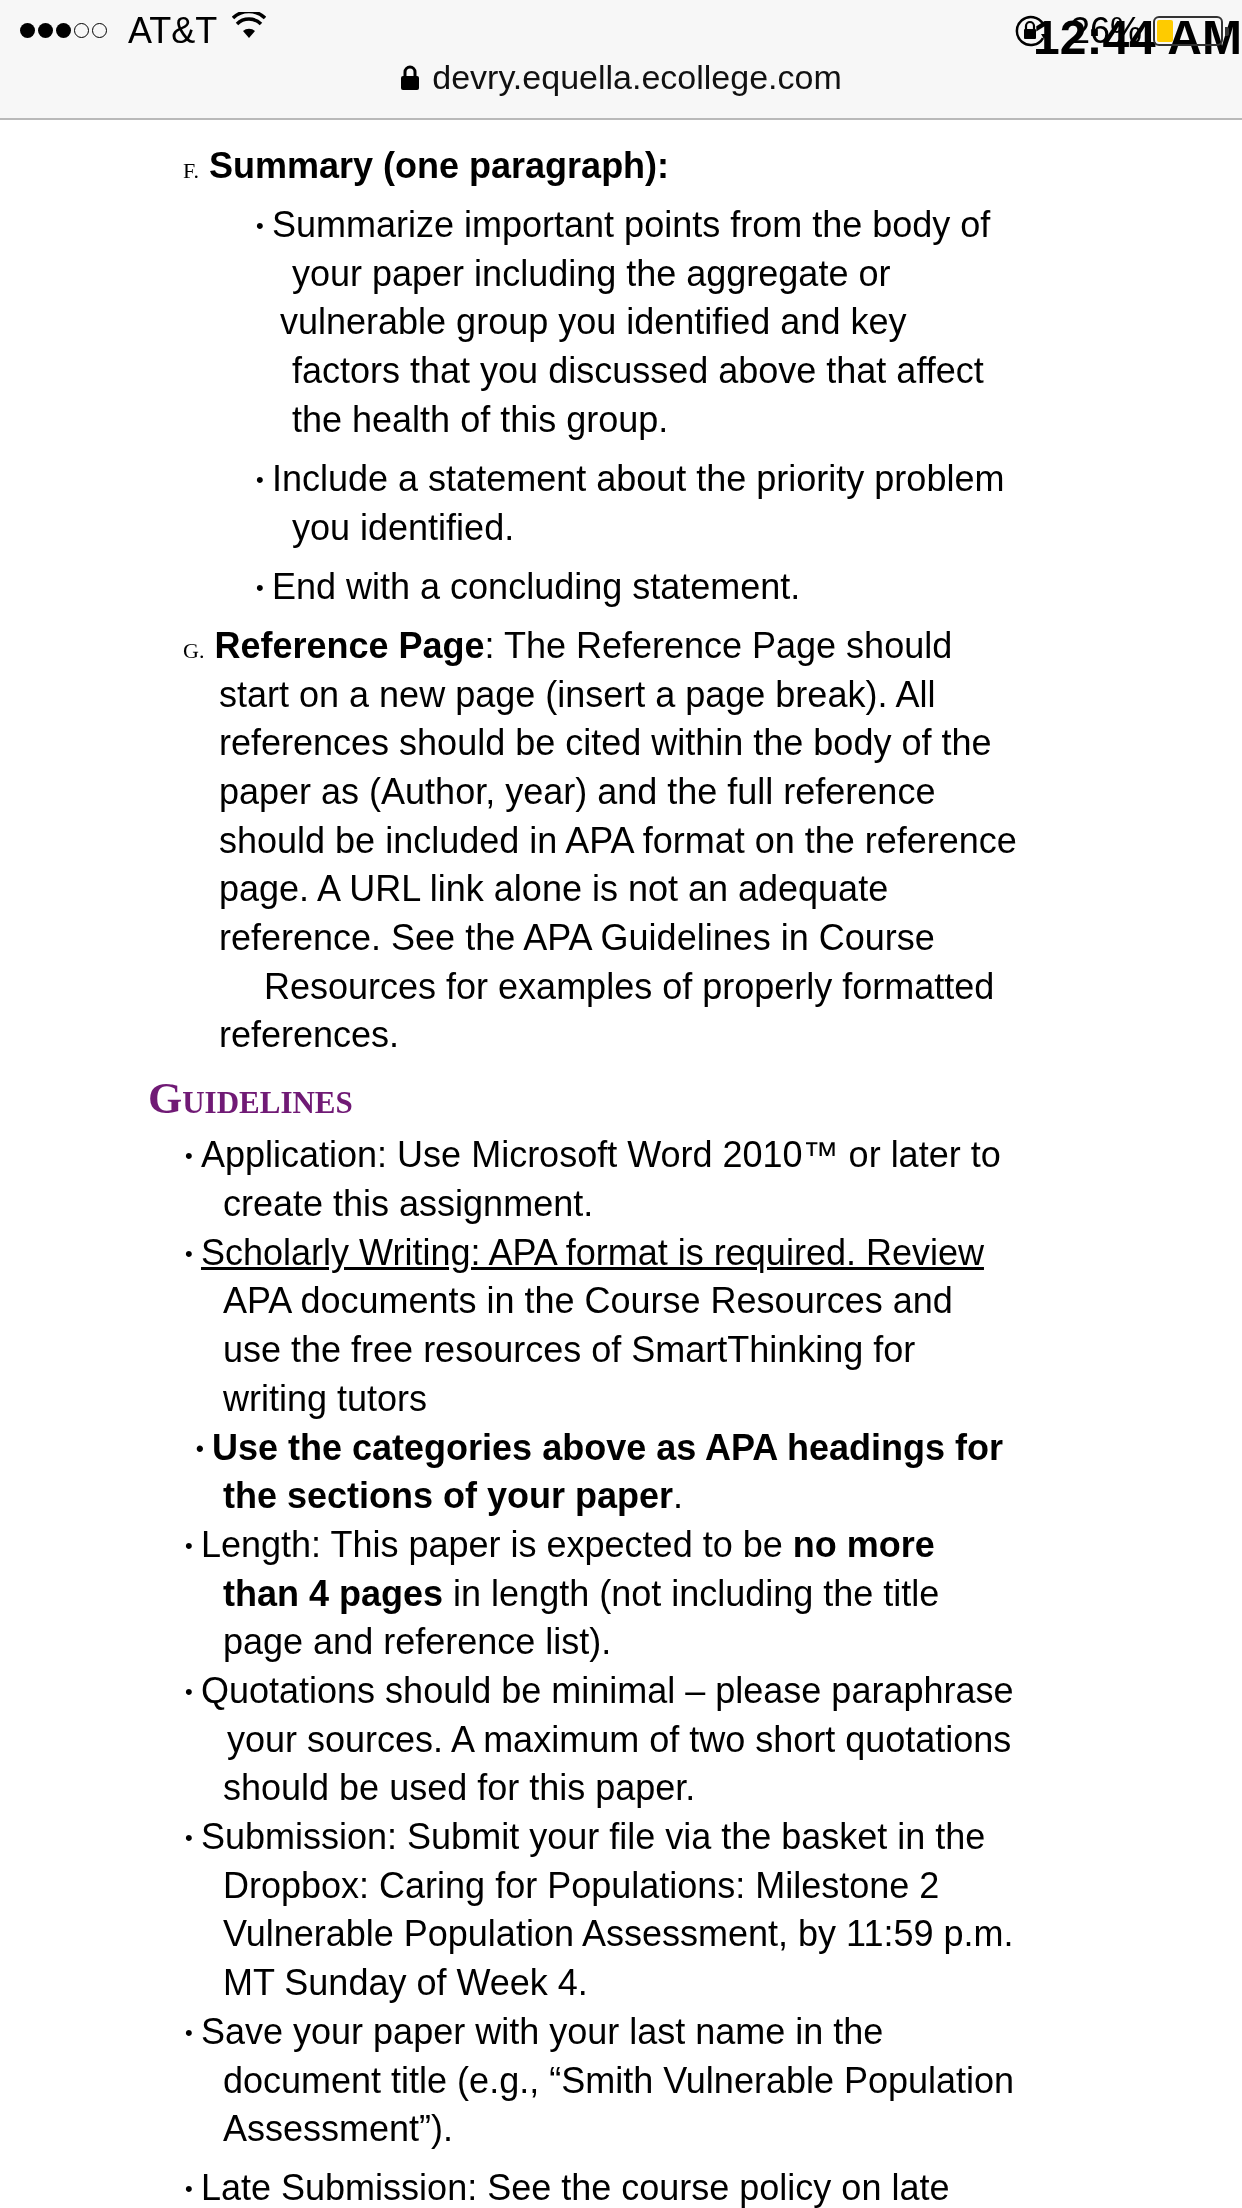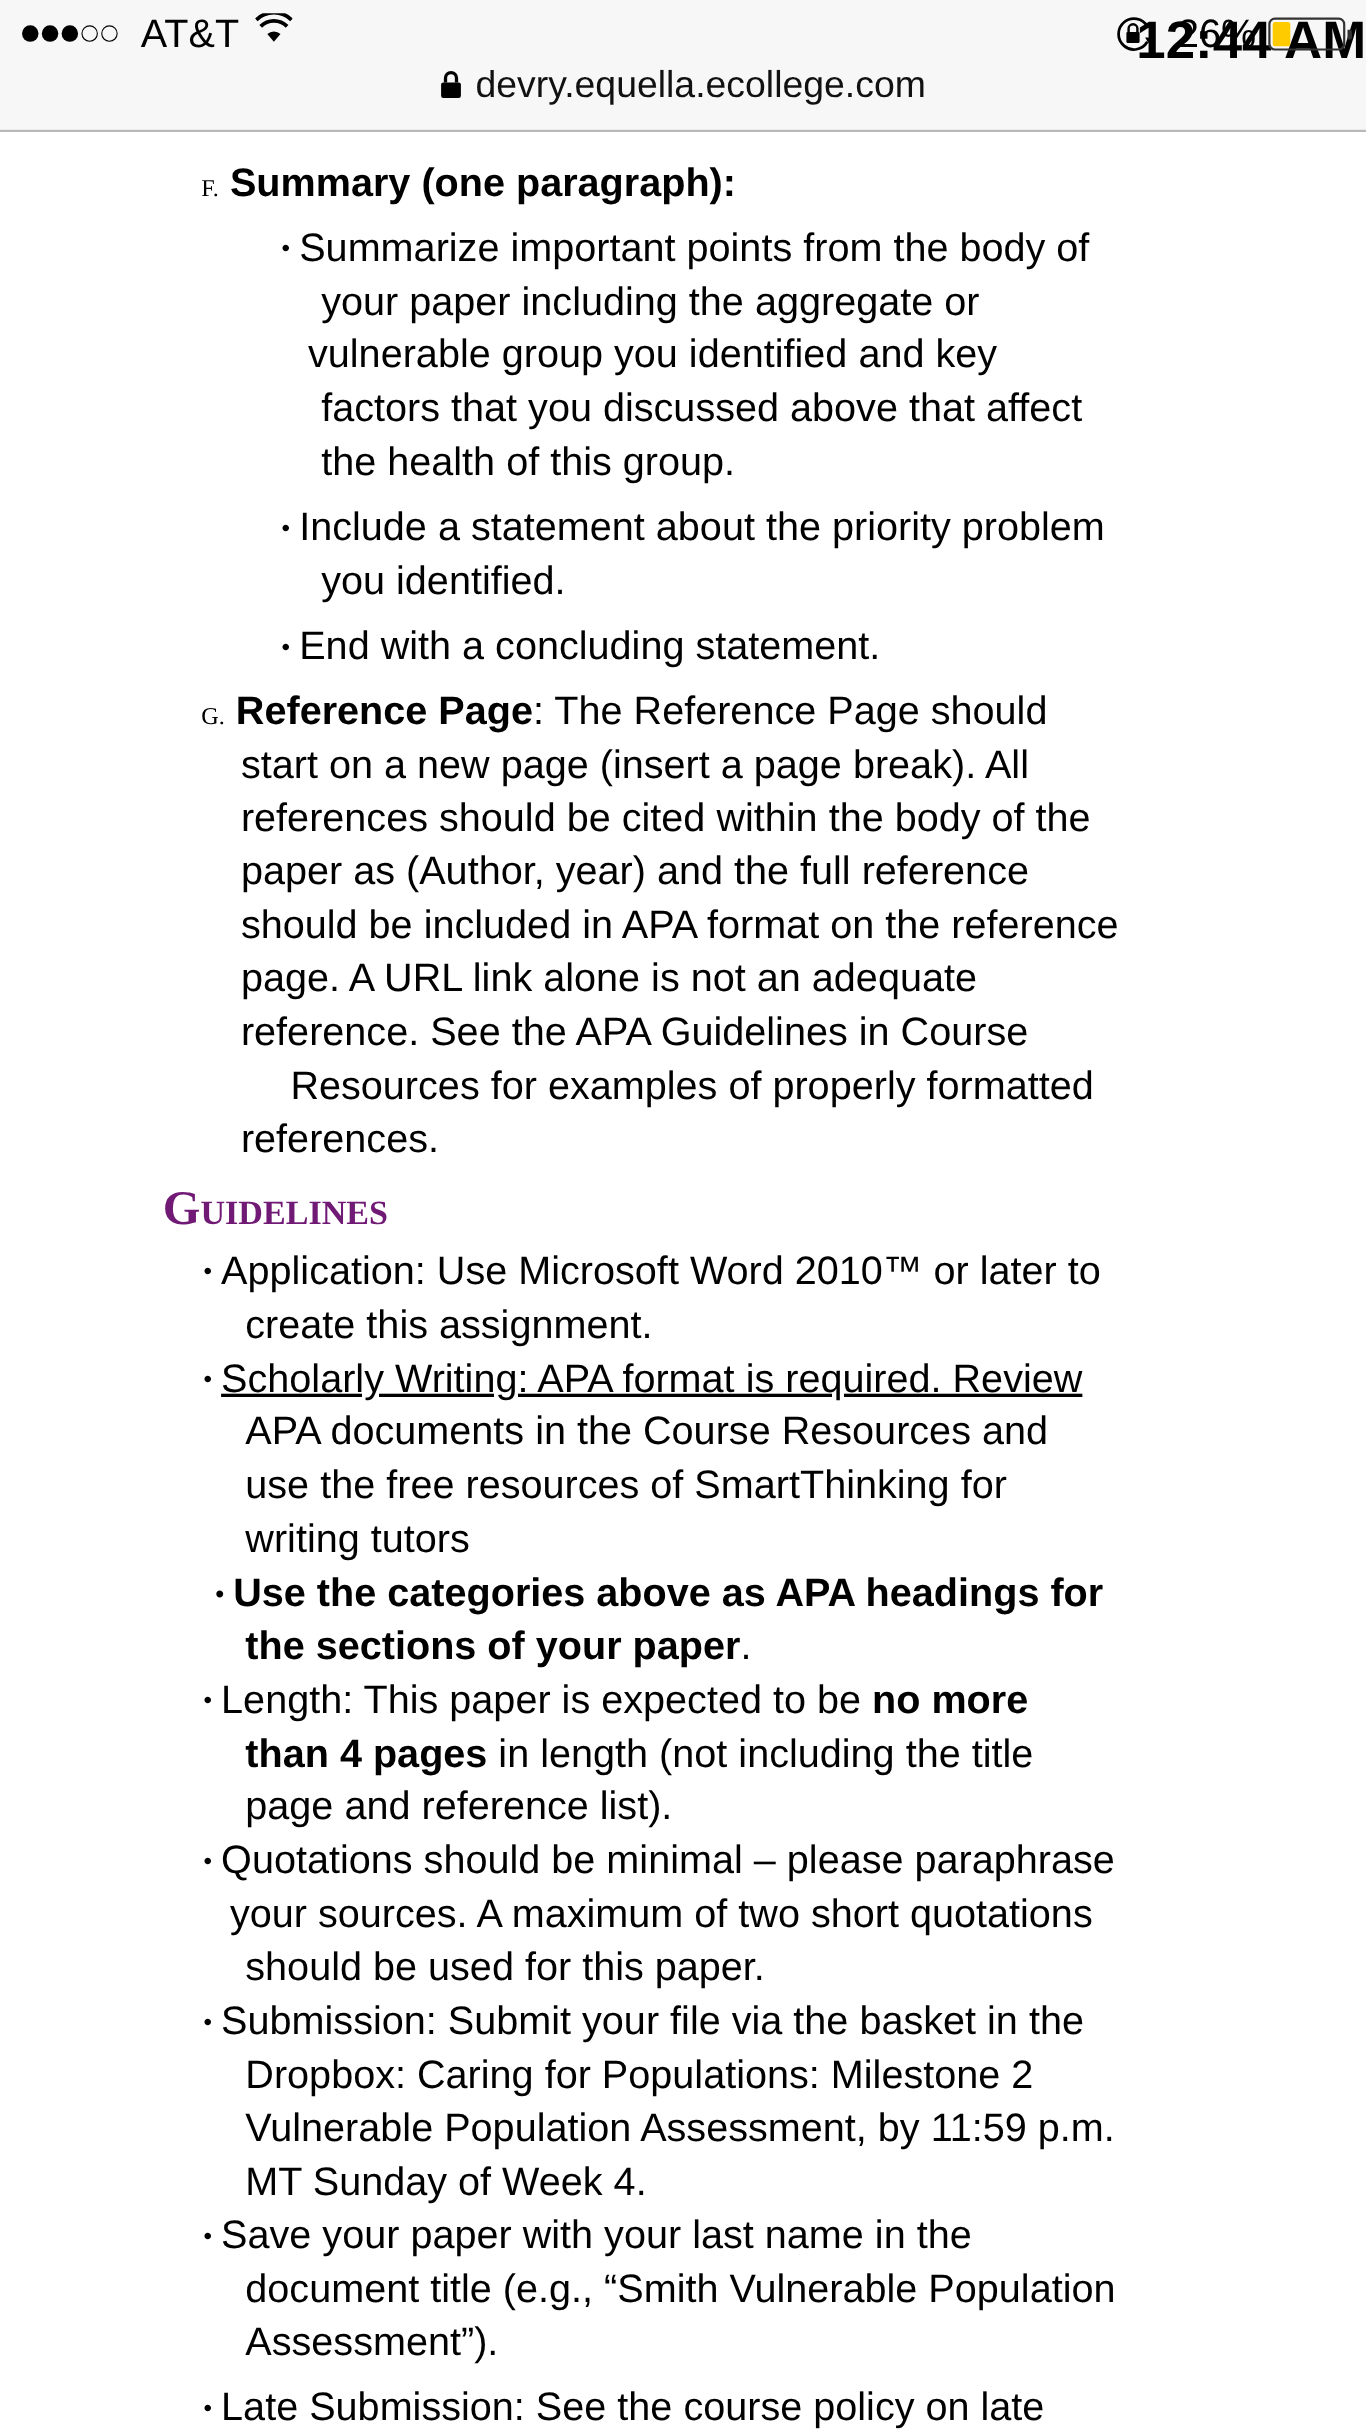--- a/index.html
+++ b/index.html
@@ -122,21 +122,21 @@
   <div class="ln" style="left:223px; top:1255px;">writing tutors</div>
 
   <div class="ln b" style="left:196px; top:1304px;"><span class="bul">•</span><span>Use the categories above as APA headings for</span></div>
   <div class="ln" style="left:223px; top:1352px;"><span class="b">the sections of your paper</span><span>.</span></div>
 
   <div class="ln" style="left:185px; top:1401px;"><span class="bul">•</span><span>Length: This paper is expected to be </span><span class="b">no more</span></div>
   <div class="ln" style="left:223px; top:1450px;"><span class="b">than 4 pages</span><span> in length (not including the title</span></div>
   <div class="ln" style="left:223px; top:1498px;">page and reference list).</div>
 
   <div class="ln" style="left:185px; top:1547px;"><span class="bul">•</span><span>Quotations should be minimal – please paraphrase</span></div>
-  <div class="ln" style="left:209px; top:1596px;text-align:right;">your sources. A maximum of two short quotations</div>
+  <div class="ln" style="left:227px; top:1596px;text-align:right;">your sources. A maximum of two short quotations</div>
   <div class="ln" style="left:223px; top:1644px;">should be used for this paper.</div>
 
   <div class="ln" style="left:185px; top:1693px;"><span class="bul">•</span><span>Submission: Submit your file via the basket in the</span></div>
   <div class="ln" style="left:223px; top:1742px;">Dropbox: Caring for Populations: Milestone 2</div>
   <div class="ln" style="left:223px; top:1790px;">Vulnerable Population Assessment, by 11:59 p.m.</div>
   <div class="ln" style="left:223px; top:1839px;">MT Sunday of Week 4.</div>
 
   <div class="ln" style="left:185px; top:1888px;"><span class="bul">•</span><span>Save your paper with your last name in the</span></div>
   <div class="ln" style="left:223px; top:1937px;">document title (e.g., “Smith Vulnerable Population</div>
   <div class="ln" style="left:223px; top:1985px;">Assessment”).</div>

